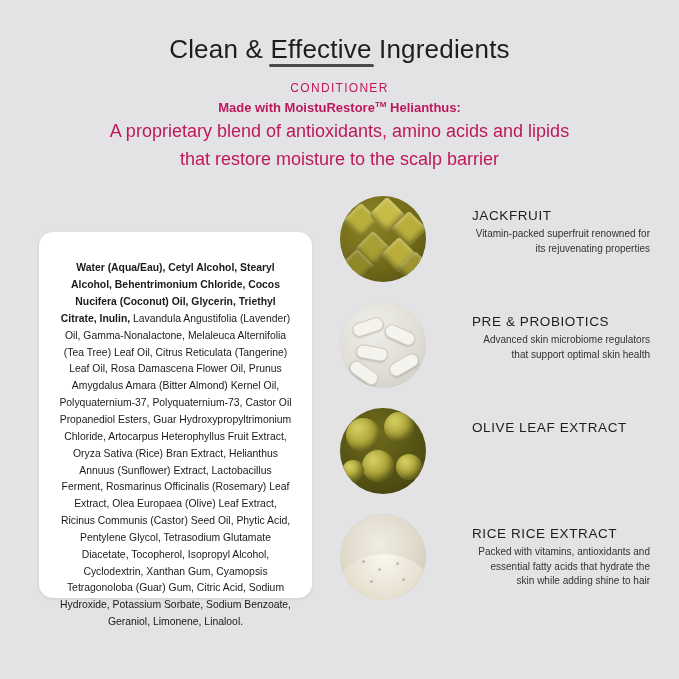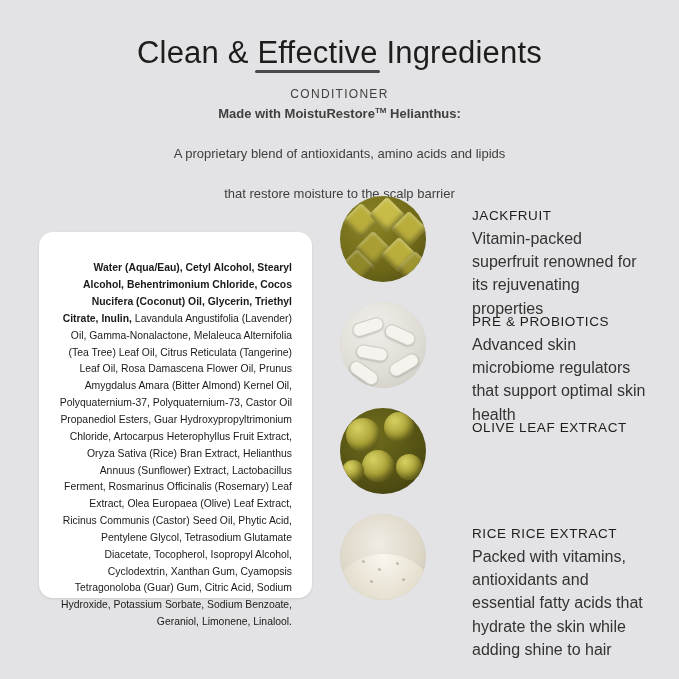--- a/index.html
+++ b/index.html
@@ -20,21 +20,21 @@
     height: 679px;
     box-sizing: border-box;
   }
 
   
   .header {
     padding-top: 34px;
     text-align: center;
   }
   .title {
-    font-size: 31px;
+    font-size: 26px;
     font-weight: 400;
     letter-spacing: 0.2px;
     color: #1d1d1d;
     margin: 0;
     line-height: 1.2;
   }
   .title .underline {
     position: relative;
     display: inline-block;
   }
@@ -45,34 +45,33 @@
     right: -2px;
     bottom: -2px;
     height: 3px;
     background: #4a4a4a;
     border-radius: 2px;
   }
   .subtitle-block {
     margin-top: 14px;
     font-size: 12.5px;
     line-height: 1.55;
-    color: #404040;
+    color: #be185d;
   }
   .subtitle-block .line1 {
     letter-spacing: 1.3px;
     font-size: 12px;
   }
   .subtitle-block .line2 {
     font-weight: 700;
     font-size: 13px;
   }
   .subtitle-block .line3,
   .subtitle-block .line4 {
-    font-size: 13px;
-    margin-top: 20px;
+    font-size: 18px;
   }
   .sup {
     font-size: 8px;
     vertical-align: super;
   }
 
   
   .ingredients-card {
     position: absolute;
     left: 39px;
@@ -82,21 +81,21 @@
     background: #ffffff;
     border-radius: 14px;
     box-shadow: 0 1px 3px rgba(0,0,0,0.10);
     box-sizing: border-box;
     padding: 18px 20px 14px 20px;
   }
   .ingredients-text {
     font-size: 10.4px;
     line-height: 1.62;
     color: #1a1a1a;
-    text-align: right;
+    text-align: center;
     word-spacing: 0px;
   }
   .ingredients-text b {
     font-weight: 700;
   }
 
   
   .features {
     position: absolute;
     left: 340px;
@@ -124,25 +123,26 @@
     padding-top: 12px;
   }
   .feature-title {
     font-size: 13.5px;
     letter-spacing: 0.6px;
     color: #1d1d1d;
     margin: 0 0 4px 0;
     font-weight: 400;
   }
   .feature-desc {
-    font-size: 16px;
+    font-size: 10px;
     line-height: 1.45;
     color: #333333;
     margin: 0;
     max-width: 205px;
+    text-align: right;
   }
 
   
   .art { position: absolute; inset: 0; }
 
   
   .jf { background: radial-gradient(circle at 35% 30%, #8d8425 0%, #6d6718 60%, #4e4a12 100%); }
   .jf .seg {
     position: absolute;
     width: 26px; height: 26px;

